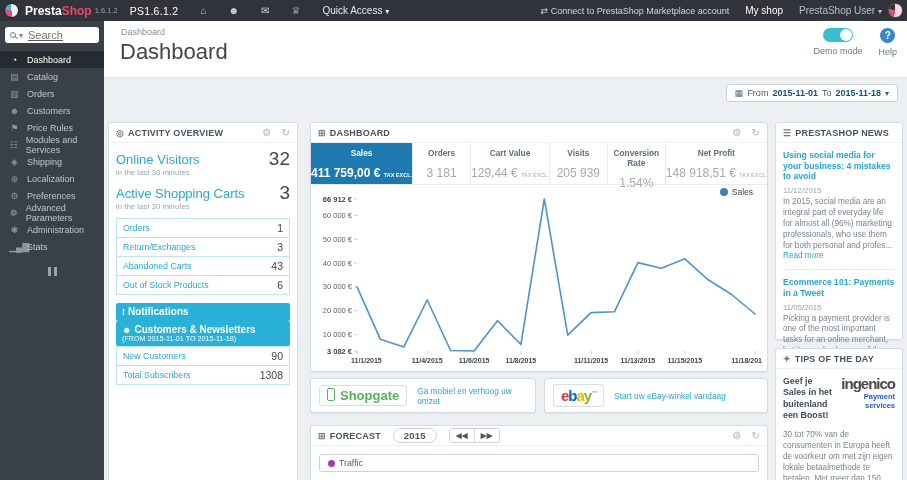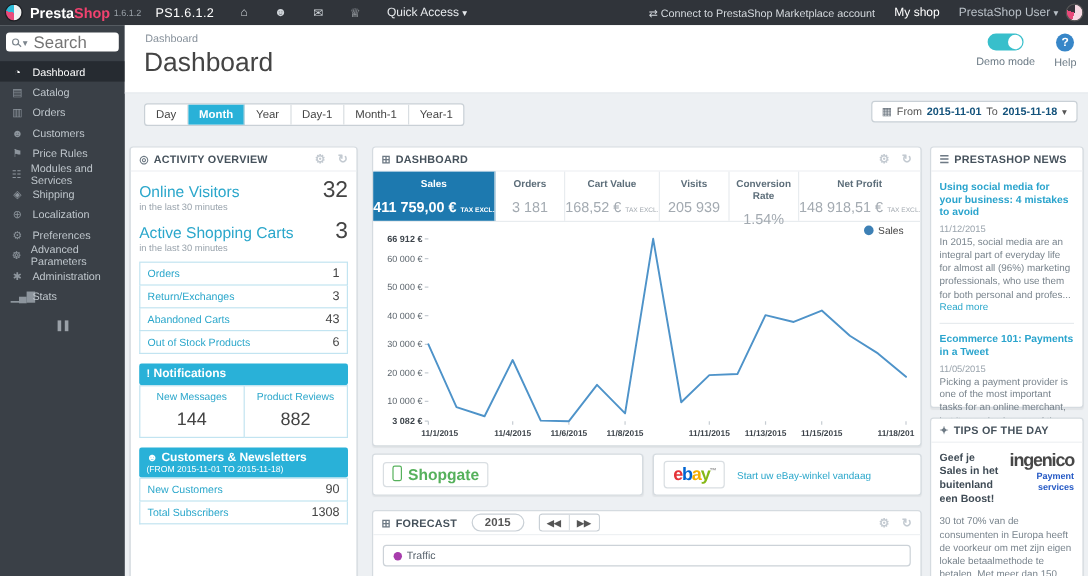--- a/index.html
+++ b/index.html
@@ -26,22 +26,22 @@
   .caret { font-size:8px; }
 
   
   .sidebar { position:absolute; left:0; top:21px; width:104px; bottom:0; background:#3a4047; }
   .searchbox { margin:6px 5px 8px 5px; background:#fff; border-radius:3px; height:16px;
                display:flex; align-items:center; padding:0 5px; gap:3px; }
   .mag { width:6px; height:6px; border:1.4px solid #7c858d; border-radius:50%; position:relative; flex:none; }
   .mag::after { content:""; position:absolute; width:4px; height:1.4px; background:#7c858d;
                 transform:rotate(45deg); right:-3px; bottom:-1px; }
   .searchbox .caret { color:#7c858d; }
-  .searchbox input { border:none; outline:none; background:transparent; width:62px; font-size:14px;
-                     font-family:"Liberation Sans",sans-serif; color:#555; }
+  .searchbox input { border:none; outline:none; background:transparent; width:62px; font-size:11px;
+                     font-family:"Liberation Sans",sans-serif; color:#555;text-decoration:underline; }
   .nav-item { height:17px; display:flex; align-items:center; padding-left:9px; gap:7px;
               font-size:9px; color:#bfc6cc; cursor:pointer; }
   .nav-item .mi { width:11px; font-size:9px; color:#8d959d; text-align:center; }
   .nav-item.active { background:#262b31; color:#fff; }
   .nav-item.active .mi { color:#fff; }
   .collapse-ctl { margin:12px auto 0; width:12px; display:flex; gap:3px; justify-content:center; cursor:pointer; }
   .collapse-ctl i { width:3px; height:9px; background:#9aa1a8; }
 
   
   .pageheader { position:absolute; left:104px; top:21px; right:0; height:57px; background:#fff;
@@ -251,28 +251,20 @@
           </div>
         <div class="hdr-tool-label">Demo mode</div>
       </div>
       <div>
         <div class="help-circle">?</div>
         <div class="hdr-tool-label">Help</div>
       </div>
     </div>
   </div>
 
-  <div class="tabs">
-    <span class="tab">Day</span>
-    <span class="tab active">Month</span>
-    <span class="tab">Year</span>
-    <span class="tab">Day-1</span>
-    <span class="tab">Month-1</span>
-    <span class="tab">Year-1</span>
-  </div>
   <div class="daterange">
     <span class="cal">▦</span>
     <span>From</span>
       <b>2015-11-01</b>
     <span>To</span>
       <b>2015-11-18</b>
     <span class="caret">▾</span>
   </div>
 
   <div class="panel" id="activity-panel">
@@ -308,30 +300,20 @@
             <span class="al">Abandoned Carts</span>
             <span class="av">43</span>
           </div>
         <div class="arow">
             <span class="al">Out of Stock Products</span>
             <span class="av">6</span>
           </div>
       </div>
 
       <div class="cyanbar"><span class="bico">!</span><span>Notifications</span></div>
-      <div class="notif-grid">
-        <div class="ncell">
-            <div class="nl">New Messages</div>
-            <div class="nv">144</div>
-          </div>
-        <div class="ncell">
-            <div class="nl">Product Reviews</div>
-            <div class="nv">882</div>
-          </div>
-      </div>
 
       <div class="cyanbar"><span class="bico">☻</span><span>Customers &amp; Newsletters</span><span class="sub2">(FROM 2015-11-01 TO 2015-11-18)</span></div>
       <div class="rows">
         <div class="arow">
             <span class="al">New Customers</span>
             <span class="av">90</span>
           </div>
         <div class="arow">
             <span class="al">Total Subscribers</span>
             <span class="av">1308</span>
@@ -353,21 +335,21 @@
       <div class="metric active">
           <div class="ml">Sales</div>
           <div class="mv"><span>411 759,00 €</span> <span class="sfx">tax excl.</span></div>
         </div>
       <div class="metric">
           <div class="ml">Orders</div>
           <div class="mv"><span>3 181</span></div>
         </div>
       <div class="metric">
           <div class="ml">Cart Value</div>
-          <div class="mv"><span>168,52 €</span> <span class="sfx">tax excl.</span></div>
+          <div class="mv"><span>129,44 €</span> <span class="sfx">tax excl.</span></div>
         </div>
       <div class="metric">
           <div class="ml">Visits</div>
           <div class="mv"><span>205 939</span></div>
         </div>
       <div class="metric">
           <div class="ml">Conversion Rate</div>
           <div class="mv"><span>1.54%</span></div>
         </div>
       <div class="metric">
@@ -416,20 +398,21 @@
         <span>Sales</span>
       </div>
     </div>
   </div>
 
   <div class="panel" id="shopgate-card">
     <span class="logo-box">
         <span class="phone-ico"></span>
         <span class="shopgate-name">Shopgate</span>
       </span>
+    <span class="ad-link">Ga mobiel en verhoog uw omzet</span>
   </div>
   <div class="panel" id="ebay-card">
     <span class="logo-box">
         <span class="ebay-name"><span style="color:#e53238">e</span><span style="color:#0064d2">b</span><span style="color:#f5af02">a</span><span style="color:#86b817">y</span><span class="ebay-tm">™</span></span>
       </span>
     <span class="ad-link">Start uw eBay-winkel vandaag</span>
   </div>
 
   <div class="panel" id="forecast-panel">
     <div class="phead">

